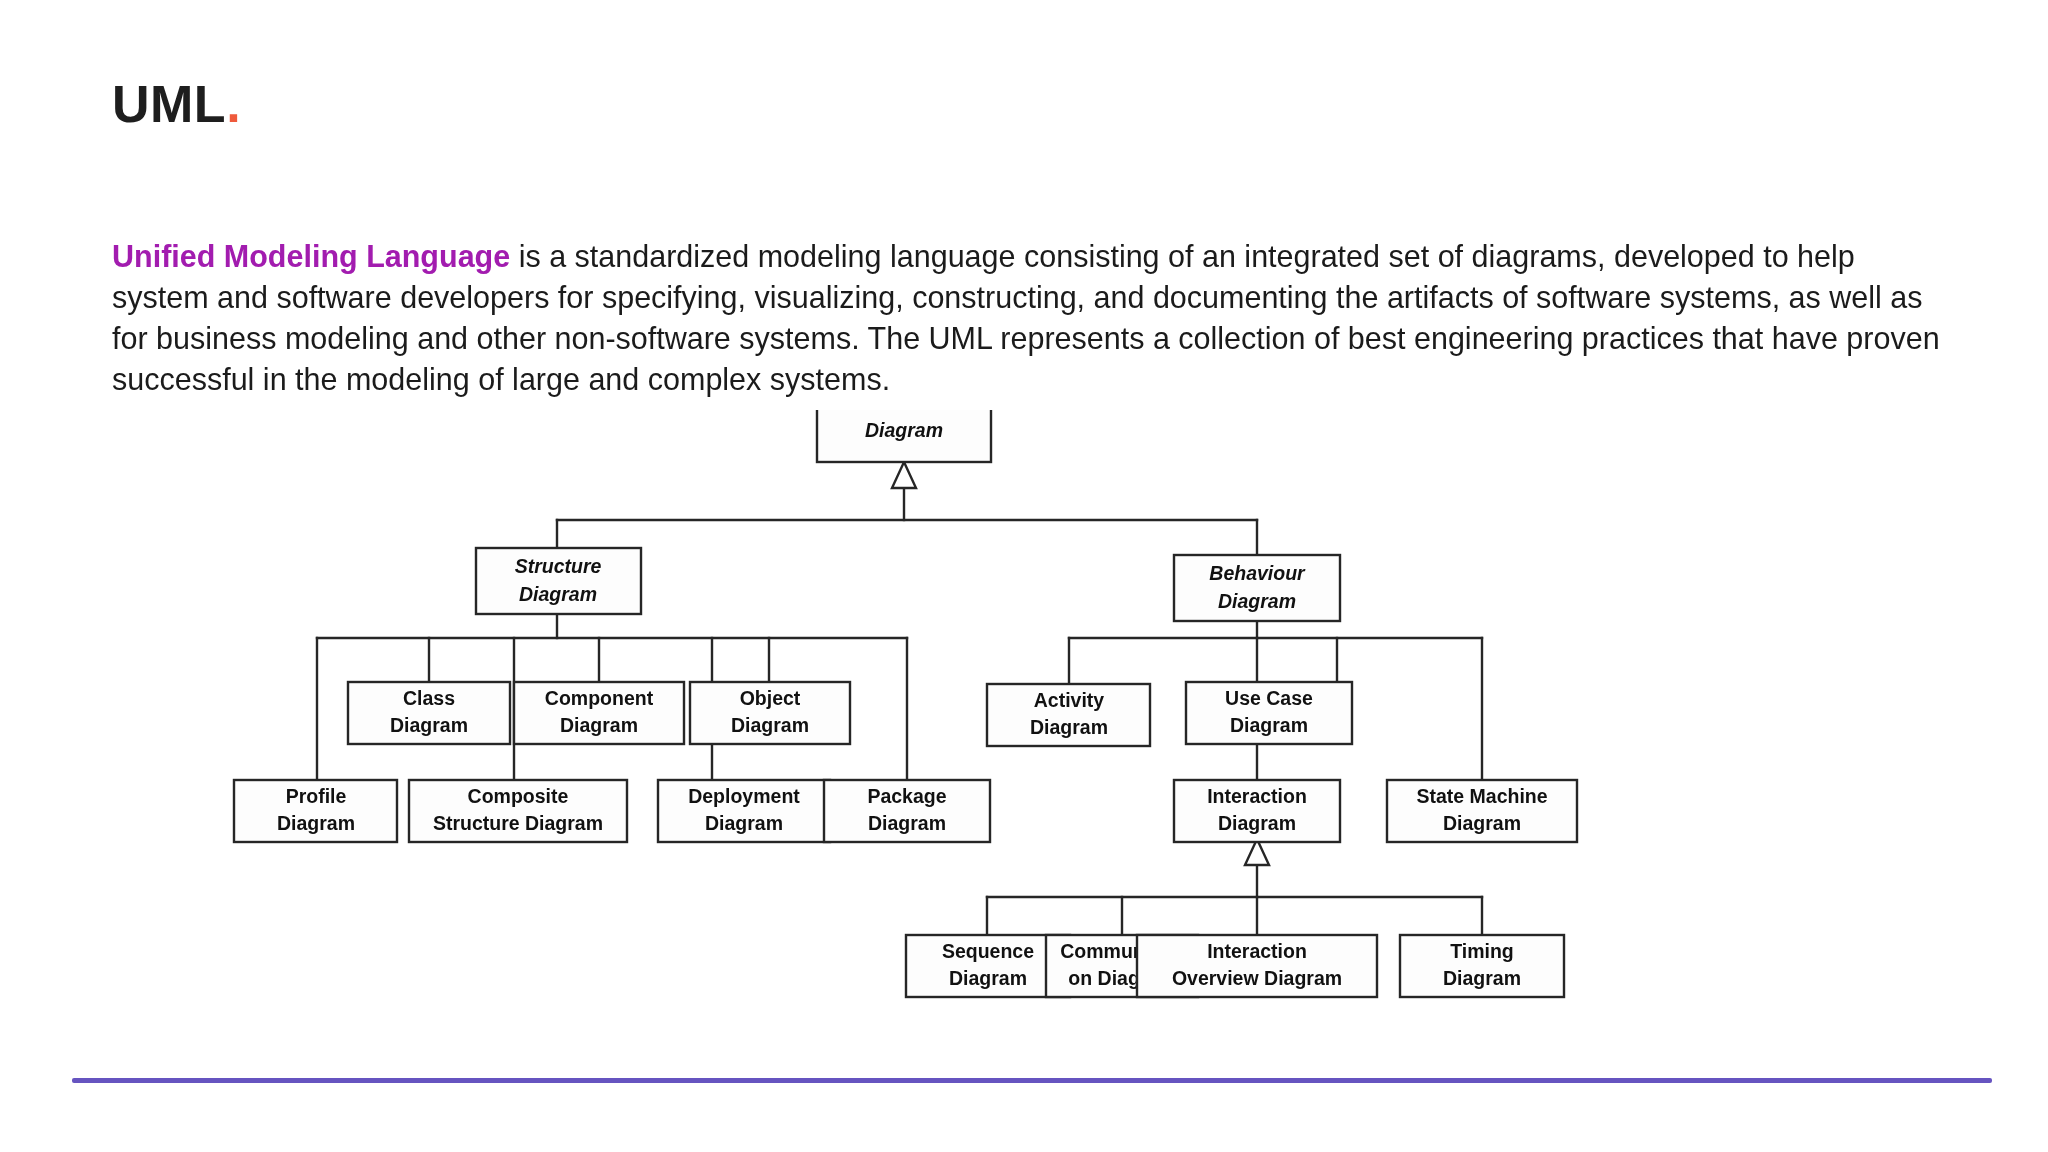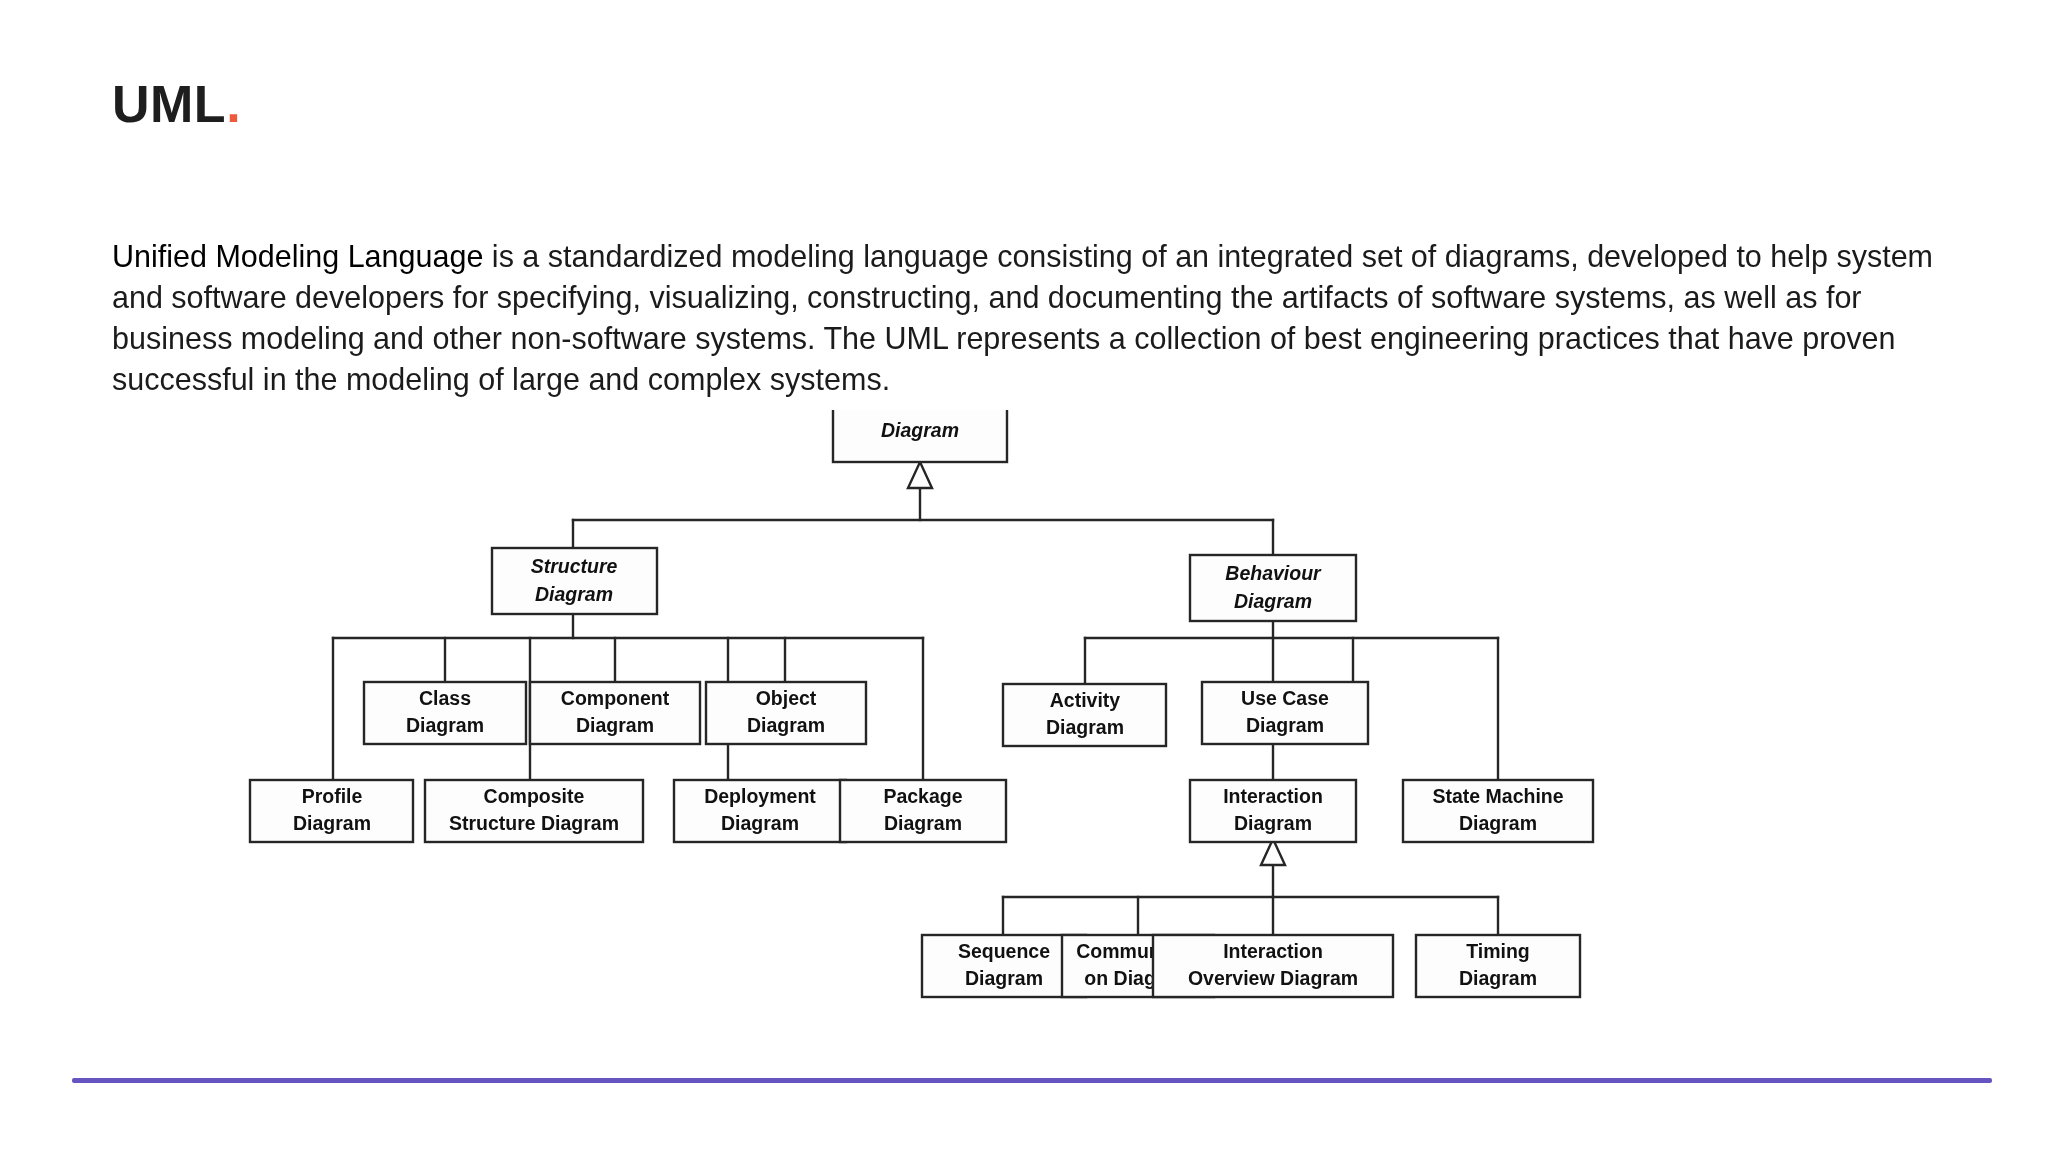--- a/index.html
+++ b/index.html
@@ -37,29 +37,29 @@
     position: absolute;
     left: 112px;
     top: 205px;
     width: 1840px;
     font-size: 30.5px;
     line-height: 41px;
     color: #1b1b1b;
     font-weight: 400;
   }
   .intro .lead {
-    font-weight: 400;
-    color: #000000;
+    font-weight: 700;
+    color: #a21caf;
     margin-top: 40px;
   }
 
   
   .diagram-wrap {
     position: absolute;
-    left: 240px;
+    left: 224px;
     top: 410px;
     width: 1560px;
     height: 660px;
     text-align: right;
   }
   .diagram-wrap svg {
     display: block;
     width: 100%;
     height: 100%;
   }

